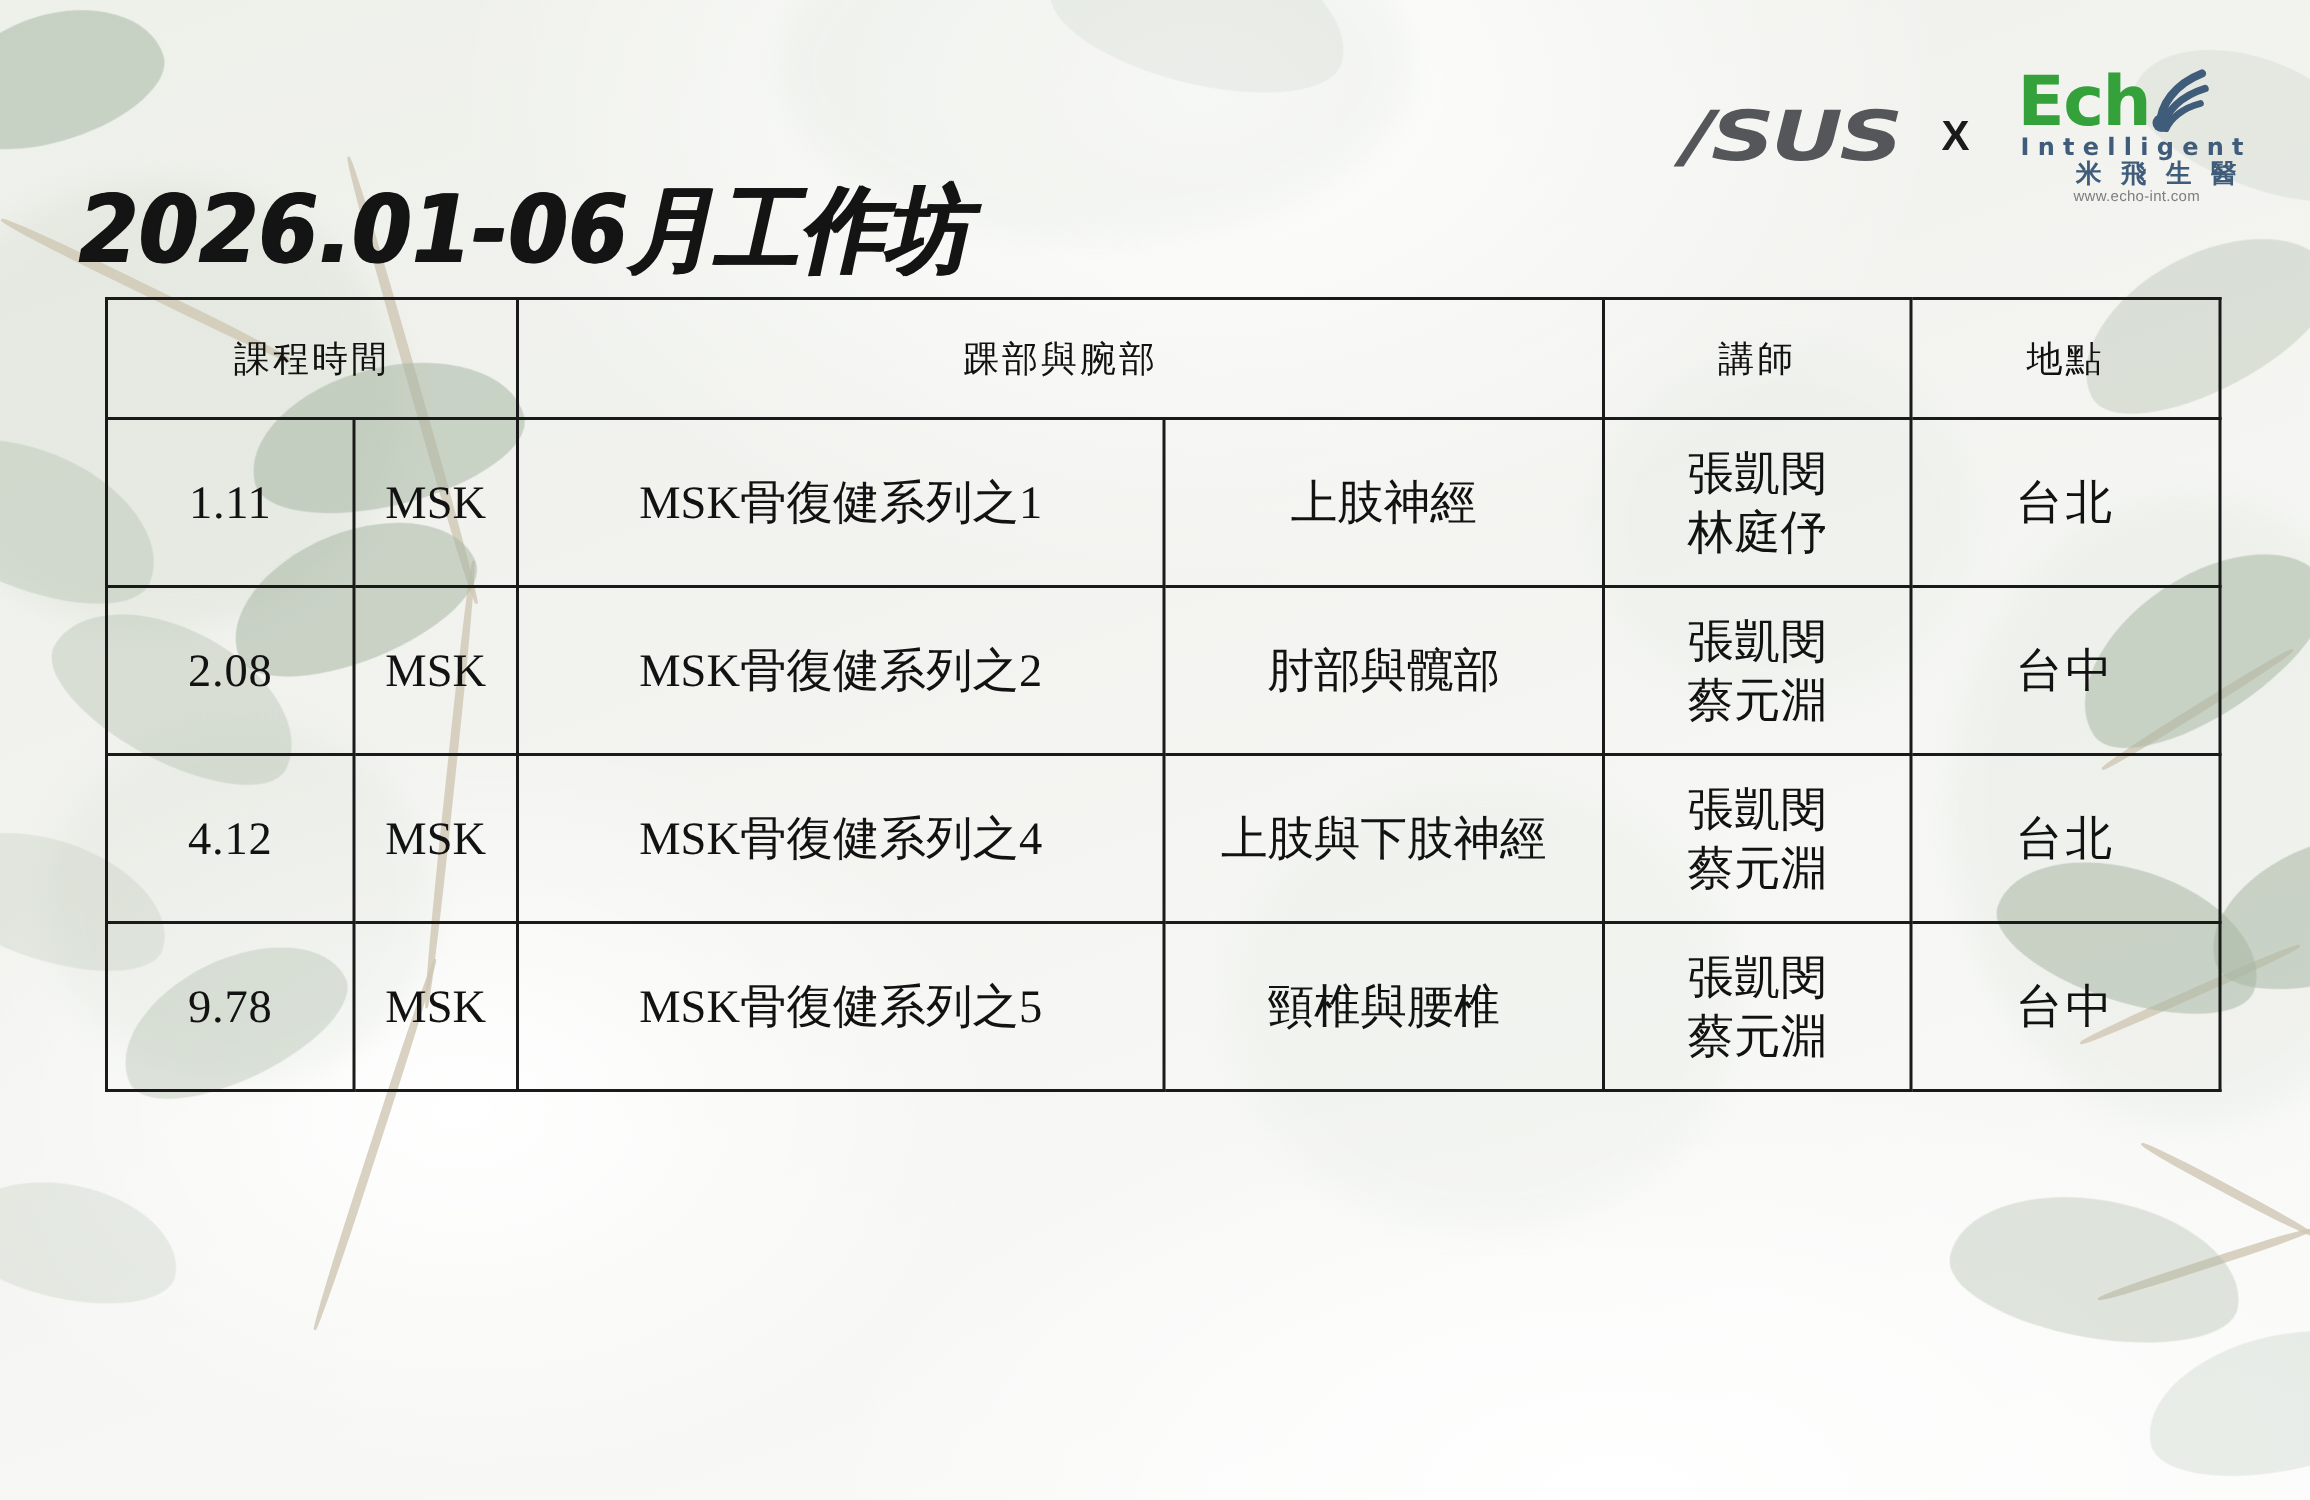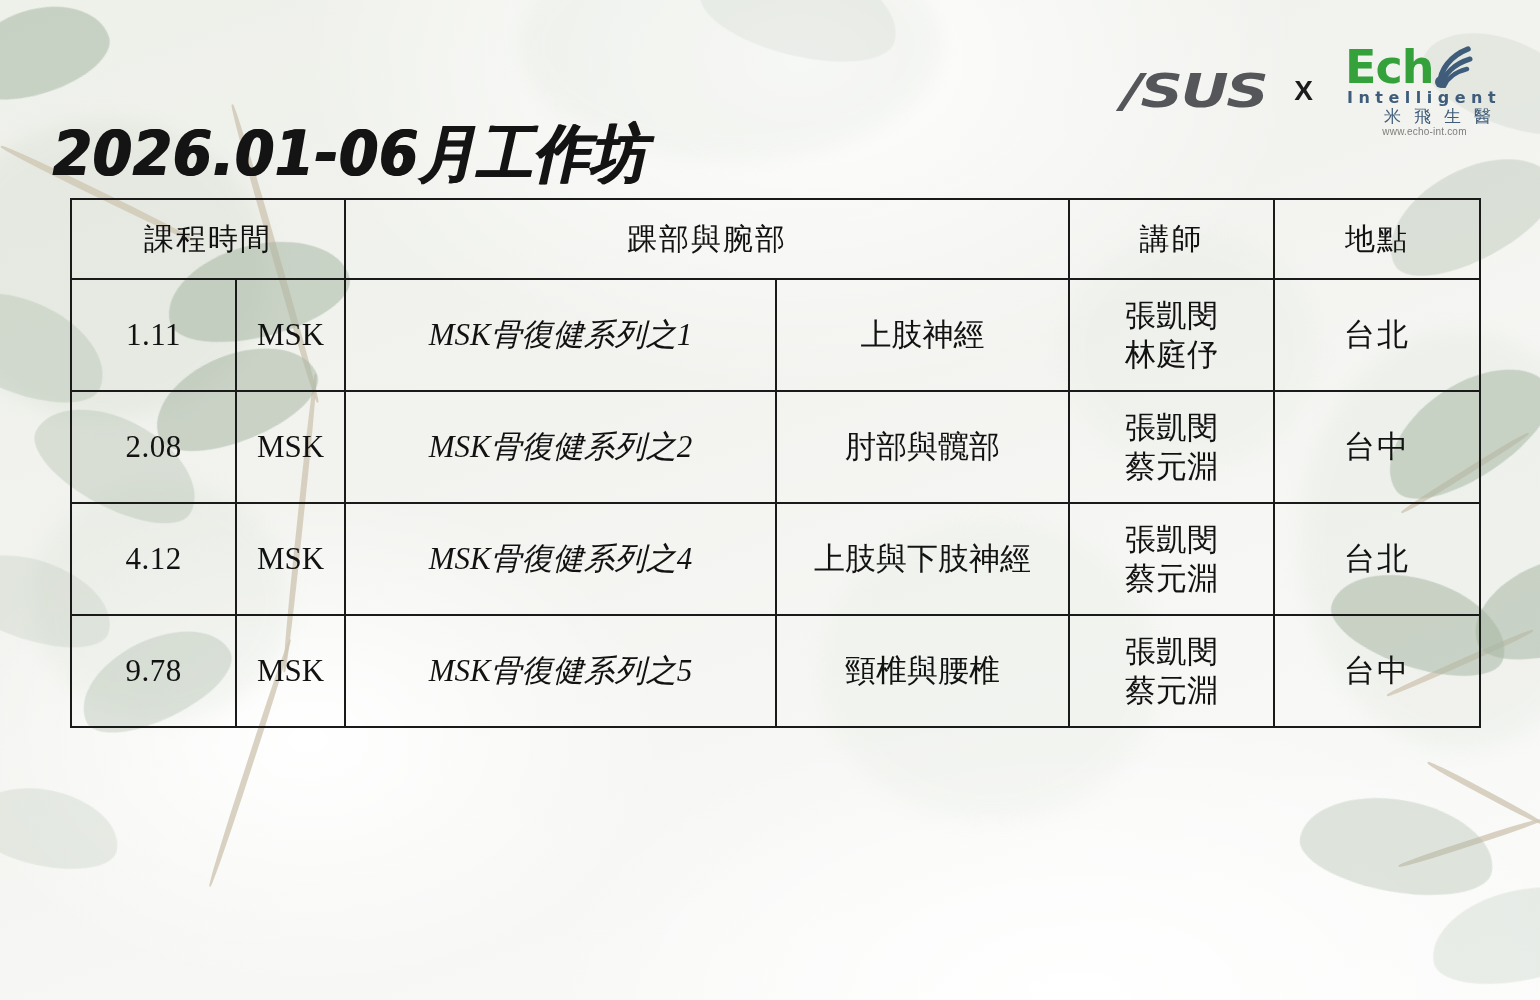--- a/index.html
+++ b/index.html
@@ -126,21 +126,21 @@
     font-family: "DejaVu Sans", sans-serif;
     font-weight: 700;
     font-size: 16px;
     letter-spacing: 5.5px;
     color: #3f5d7a;
     margin-top: 2px;
     padding-left: 2px;
   }
   .echo-cn {
     font-family: "DejaVu Sans", "Liberation Sans", sans-serif;
-    font-weight: 400;
+    font-weight: 700;
     font-size: 17px;
     letter-spacing: 13px;
     color: #3f5d7a;
     margin-top: 2px;
     padding-left: 2px;
     margin-left: 37px;
   }
   .echo-url {
     font-family: "Liberation Sans", sans-serif;
     font-size: 10px;
@@ -166,32 +166,32 @@
     background: transparent;
     text-align: center;
     vertical-align: middle;
     color: #121212;
     font-family: "Liberation Serif", "DejaVu Serif", serif;
     font-weight: 400;
     padding: 2px 4px;
   }
   #schedule-table thead th {
     height: 74px;
-    font-size: 30px;
+    font-size: 24px;
     letter-spacing: 2px;
     border-radius: 31px;
   }
   #schedule-table tbody td {
     height: 106px;
     font-size: 31px;
   }
   td.c-date { font-family: "Liberation Sans", "DejaVu Sans", sans-serif; font-size: 31px; letter-spacing: .5px; }
   td.c-tag  { font-family: "Liberation Sans", "DejaVu Sans", sans-serif; font-size: 29px; margin-top: 28px; }
   td.c-tag.cn { font-family: "Liberation Serif", "DejaVu Serif", serif; font-size: 30px; }
-  td.c-subject { font-size: 31px; line-height: 1.28; font-style: italic; }
+  td.c-subject { font-size: 31px; line-height: 1.28; }
   td.c-part { font-size: 31px; }
   td.c-teacher { font-size: 30px; line-height: 1.26; }
   td.c-place { font-size: 31px; letter-spacing: 2px; }
 
   .two-line { display: block; }
 </style>
 </head>
 <body>
 
 <div id="stage">

